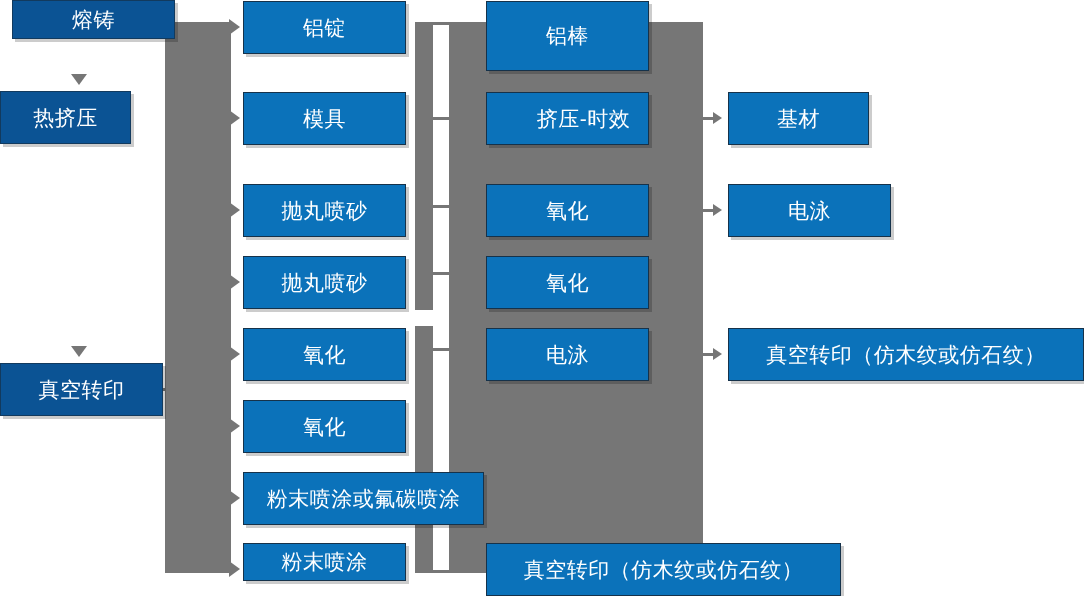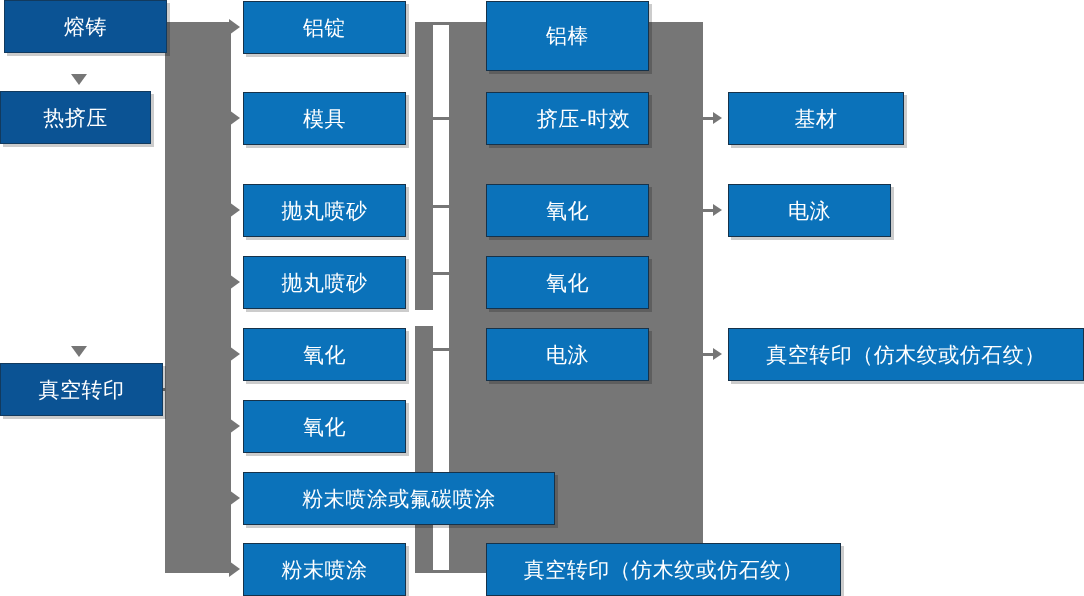--- a/index.html
+++ b/index.html
@@ -111,24 +111,24 @@
   <div class="sm-line" style="left:433px; top:570px; width:17px;"></div>
 
   <div class="sm-line" style="left:703px; top:117px; width:14px;"></div>
   <div class="sm-arrow" style="left:713px; top:112px;"></div>
   <div class="sm-line" style="left:703px; top:209px; width:14px;"></div>
   <div class="sm-arrow" style="left:713px; top:204px;"></div>
   <div class="sm-line" style="left:703px; top:353px; width:14px;"></div>
   <div class="sm-arrow" style="left:713px; top:348px;"></div>
 
   <div id="boxes-layer">
-      <div class="box dark" style="left: 4px; top: 0px; width: 163px; height: 53px; align-items: center;">
+      <div class="box dark" style="left: 12px; top: 0px; width: 163px; height: 39px; align-items: center;">
         <span class="lbl">熔铸</span>
       </div>
-      <div class="box dark" style="left: 0px; top: 91px; width: 151px; height: 53px;">
+      <div class="box dark" style="left: 0px; top: 91px; width: 131px; height: 53px;">
         <span class="lbl">热挤压</span>
       </div>
       <div class="box dark" style="left: 0px; top: 363px; width: 163px; height: 53px;">
         <span class="lbl">真空转印</span>
       </div>
       <div class="box bright" style="left: 243px; top: 1px; width: 163px; height: 53px;">
         <span class="lbl">铝锭</span>
       </div>
       <div class="box bright" style="left: 243px; top: 92px; width: 163px; height: 53px;">
         <span class="lbl">模具</span>
@@ -138,45 +138,45 @@
       </div>
       <div class="box bright" style="left: 243px; top: 256px; width: 163px; height: 53px;">
         <span class="lbl">抛丸喷砂</span>
       </div>
       <div class="box bright" style="left: 243px; top: 328px; width: 163px; height: 53px;">
         <span class="lbl">氧化</span>
       </div>
       <div class="box bright" style="left: 243px; top: 400px; width: 163px; height: 53px;">
         <span class="lbl">氧化</span>
       </div>
-      <div class="box bright" style="left: 243px; top: 472px; width: 312px; height: 53px;">
+      <div class="box bright" style="left: 243px; top: 472px; width: 241px; height: 53px;">
         <span class="lbl">粉末喷涂或氟碳喷涂</span>
       </div>
-      <div class="box bright" style="left: 243px; top: 543px; width: 163px; height: 53px;">
+      <div class="box bright" style="left: 243px; top: 543px; width: 163px; height: 38px;">
         <span class="lbl">粉末喷涂</span>
       </div>
       <div class="box bright" style="left: 486px; top: 1px; width: 163px; height: 70px;">
         <span class="lbl">铝棒</span>
       </div>
       <div class="box bright" style="left: 486px; top: 92px; width: 163px; height: 53px; padding-left: 32px;">
         <span class="lbl">挤压-时效</span>
       </div>
       <div class="box bright" style="left: 486px; top: 184px; width: 163px; height: 53px;">
         <span class="lbl">氧化</span>
       </div>
       <div class="box bright" style="left: 486px; top: 256px; width: 163px; height: 53px;">
         <span class="lbl">氧化</span>
       </div>
       <div class="box bright" style="left: 486px; top: 328px; width: 163px; height: 53px;">
         <span class="lbl">电泳</span>
       </div>
       <div class="box bright" style="left: 486px; top: 543px; width: 355px; height: 53px;">
         <span class="lbl">真空转印（仿木纹或仿石纹）</span>
       </div>
-      <div class="box bright" style="left: 728px; top: 92px; width: 176px; height: 53px;">
+      <div class="box bright" style="left: 728px; top: 92px; width: 141px; height: 53px;">
         <span class="lbl">基材</span>
       </div>
       <div class="box bright" style="left: 728px; top: 184px; width: 163px; height: 53px;">
         <span class="lbl">电泳</span>
       </div>
       <div class="box bright" style="left: 728px; top: 328px; width: 356px; height: 53px;">
         <span class="lbl">真空转印（仿木纹或仿石纹）</span>
       </div>
     </div>
 

